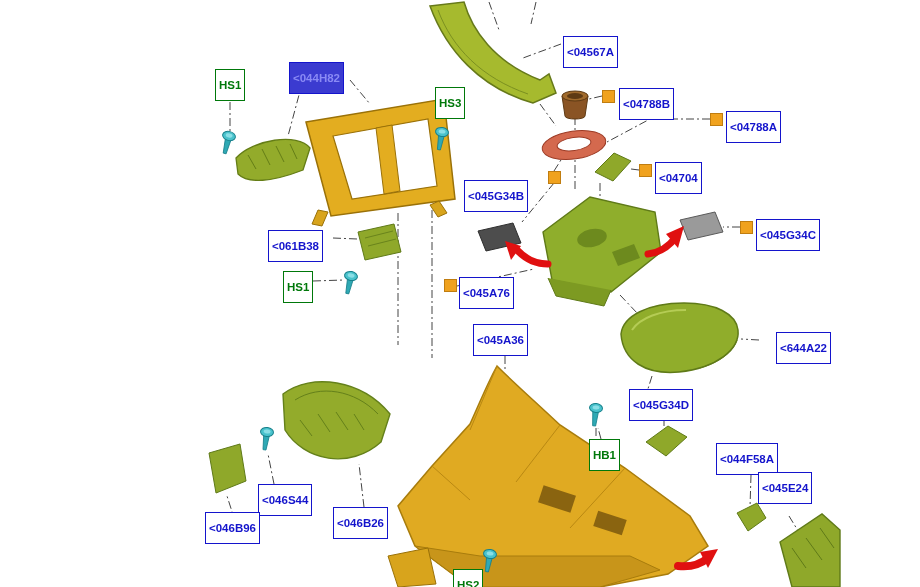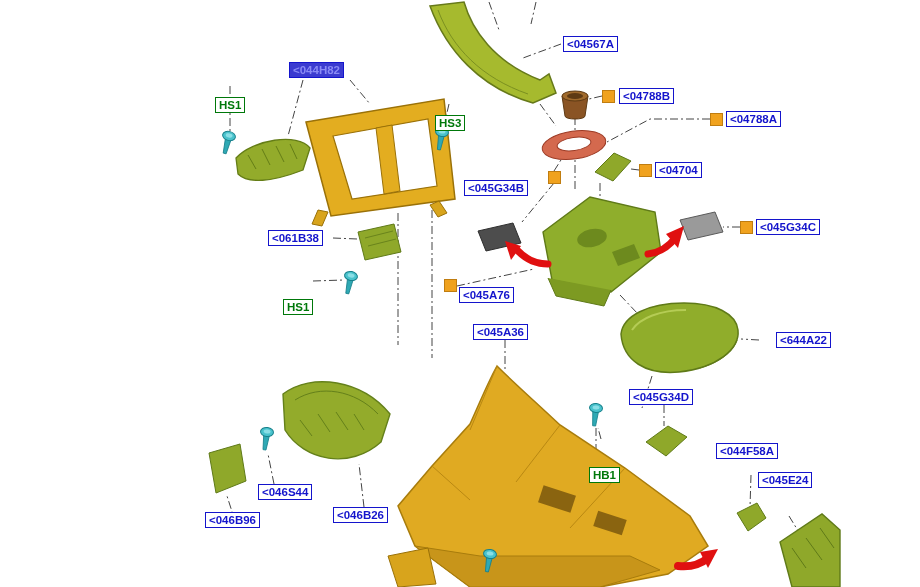--- a/index.html
+++ b/index.html
@@ -7,27 +7,26 @@
     position:relative;width:920px;height:587px;overflow:hidden;background:#fff;
     font-family:"Liberation Sans",sans-serif;
   }
   #art{position:absolute;left:0;top:0;}
   .label{
     position:absolute;
     border:1px solid var(--label_blue,#1414cc);
     background:#fff;
     color:var(--label_blue,#1414cc);
     font-size:11.5px;font-weight:bold;line-height:14px;
-    padding:0 3px;white-space:nowrap;
+    padding:8px 3px;white-space:nowrap;
     cursor:pointer;z-index:5;
   }
   .label.green{
     border-color:var(--label_green,#00780a);
     color:var(--label_green,#00780a);
-    margin-top:28px;
   }
   .label.selected{
     background:var(--selected_bg,#3b3bd0);
     color:#8a8af5;
     border-color:var(--label_blue,#1414cc);
   }
   .marker{
     position:absolute;width:11px;height:11px;
     background:var(--marker_orange,#f0a21e);
     border:1px solid #c07d10;
@@ -194,21 +193,21 @@
   <div class="label selected" style="left:289px;top:62px">&lt;044H82</div>
   <div class="label green" style="left:435px;top:87px">HS3</div>
   <div class="label" style="left:563px;top:36px">&lt;04567A</div>
   <div class="label" style="left:619px;top:88px">&lt;04788B</div>
   <div class="label" style="left:726px;top:111px">&lt;04788A</div>
   <div class="label" style="left:655px;top:162px">&lt;04704</div>
   <div class="label" style="left:464px;top:180px">&lt;045G34B</div>
   <div class="label" style="left:756px;top:219px">&lt;045G34C</div>
   <div class="label" style="left:268px;top:230px">&lt;061B38</div>
   <div class="label green" style="left:283px;top:271px">HS1</div>
-  <div class="label" style="left:459px;top:287px">&lt;045A76</div>
+  <div class="label" style="left:459px;top:277px">&lt;045A76</div>
   <div class="label" style="left:473px;top:324px">&lt;045A36</div>
   <div class="label" style="left:776px;top:332px">&lt;644A22</div>
   <div class="label" style="left:629px;top:389px">&lt;045G34D</div>
   <div class="label green" style="left:589px;top:439px">HB1</div>
   <div class="label" style="left:716px;top:443px">&lt;044F58A</div>
   <div class="label" style="left:258px;top:484px">&lt;046S44</div>
   <div class="label" style="left:758px;top:472px">&lt;045E24</div>
   <div class="label" style="left:333px;top:507px">&lt;046B26</div>
   <div class="label" style="left:205px;top:512px">&lt;046B96</div>
   <div class="label green" style="left:453px;top:569px">HS2</div>

